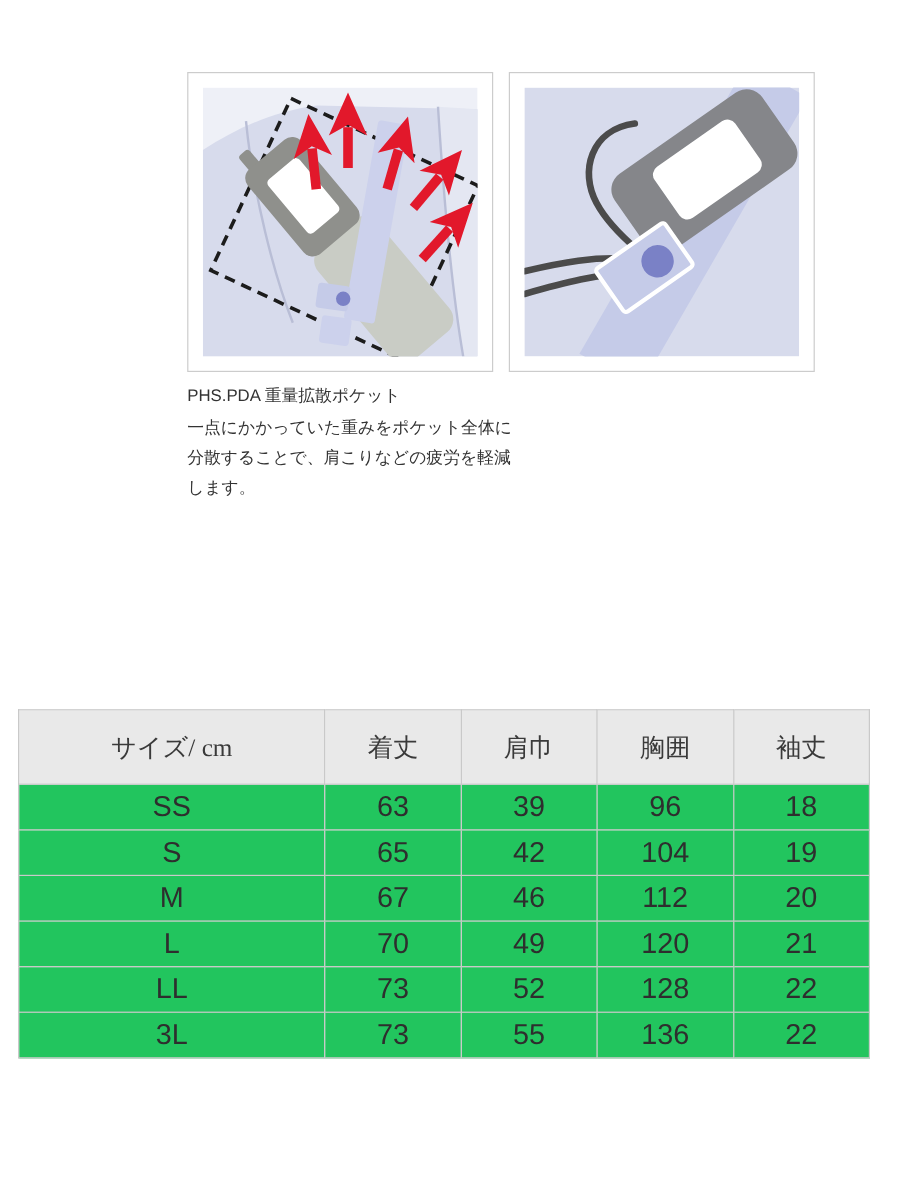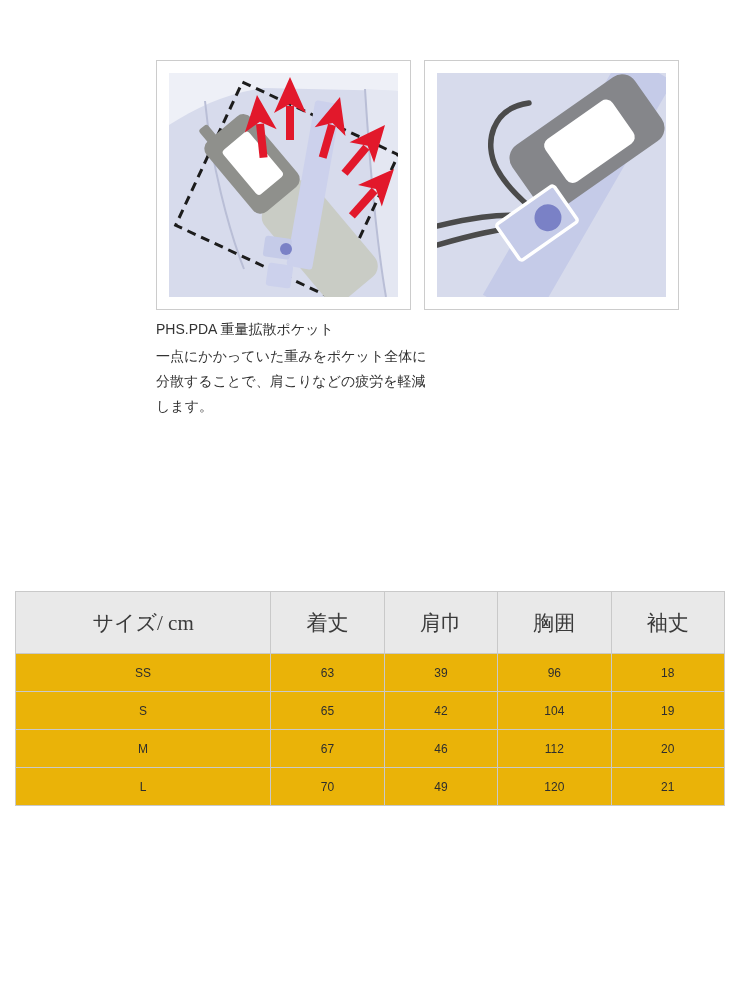--- a/index.html
+++ b/index.html
@@ -23,21 +23,21 @@
   .size-table th,.size-table td{
     border:1px solid var(--table_border,#c9c9c9);
     text-align:center;vertical-align:middle;padding:0;
   }
   .size-table thead th{
     background:var(--table_header_bg,#e9e9e9);
     height:61px;font-size:21px;font-weight:normal;
     font-family:"Liberation Serif","DejaVu Serif",serif;
     color:#3a3a3a;
   }
-  .size-table td{height:37px;font-size:12px;color:#2e2e2e;background:#eab308;}
+  .size-table td{height:37px;font-size:24px;color:#2e2e2e;background:#22c55e;}
   .col-size{width:36%;}
   .col-num{width:16%;}
 </style>
 </head>
 <body>
 
 <div class="features">
 
   <div class="feature">
     <div class="illo-box">
@@ -158,14 +158,28 @@
       <td>112</td>
       <td>20</td>
     </tr>
     <tr>
       <td>L</td>
       <td>70</td>
       <td>49</td>
       <td>120</td>
       <td>21</td>
     </tr>
+    <tr>
+      <td>LL</td>
+      <td>73</td>
+      <td>52</td>
+      <td>128</td>
+      <td>22</td>
+    </tr>
+    <tr>
+      <td>3L</td>
+      <td>73</td>
+      <td>55</td>
+      <td>136</td>
+      <td>22</td>
+    </tr>
   </tbody>
 </table>
 
 </body></html>

